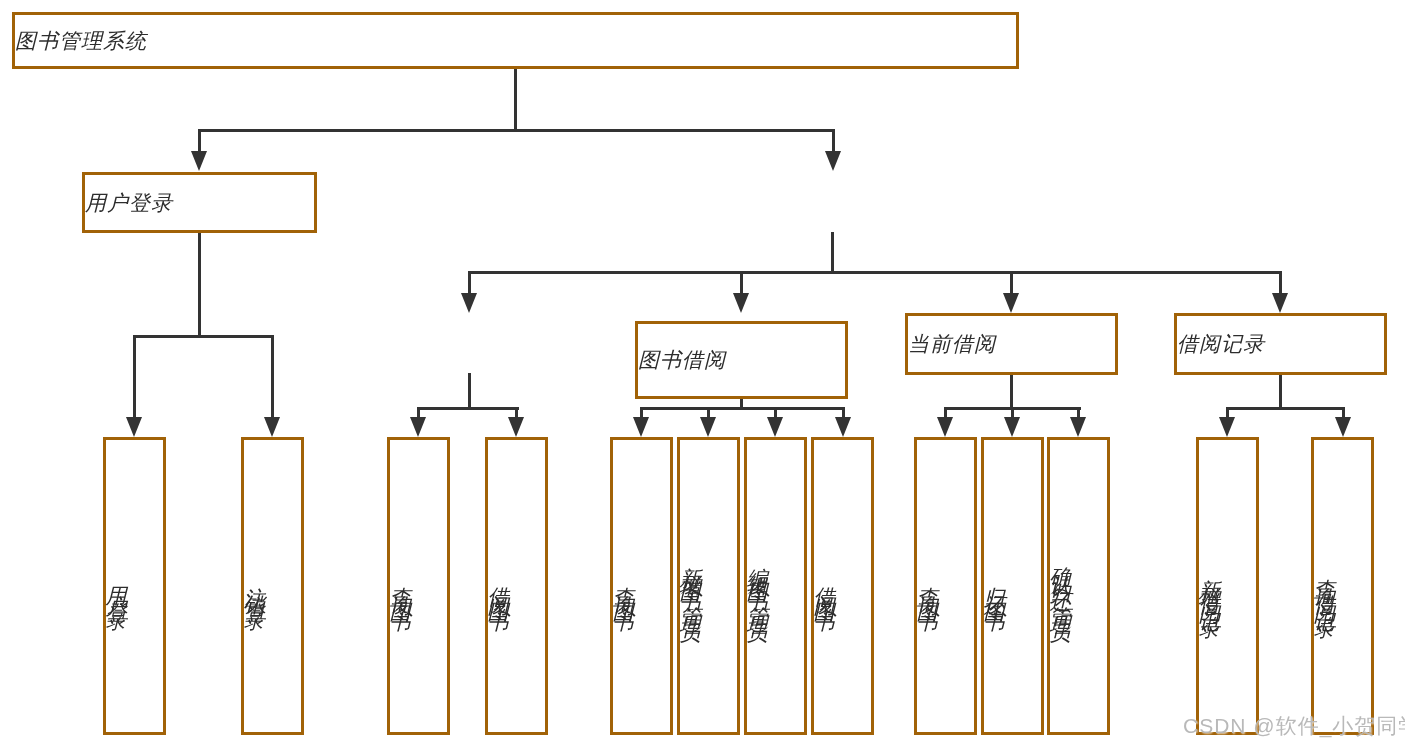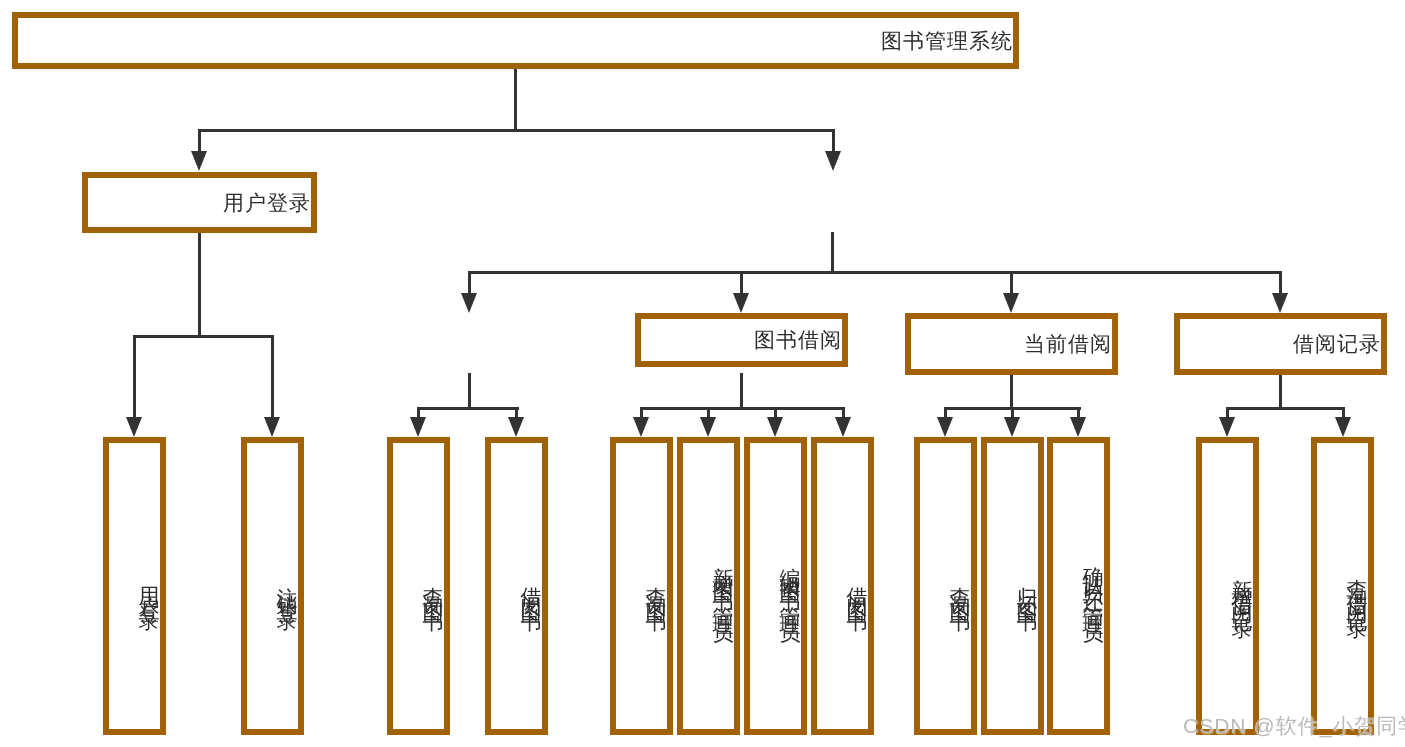--- a/index.html
+++ b/index.html
@@ -7,28 +7,29 @@
     position: relative;
     width: 1405px;
     height: 747px;
     background: #ffffff;
     font-family: "Liberation Sans", "DejaVu Sans", sans-serif;
     overflow: hidden;
   }
   .box {
     position: absolute;
     box-sizing: border-box;
-    border: 6px solid #a16207;
+    border: 3px solid #a16207;
     background: #ffffff;
     display: flex;
     align-items: center;
-    justify-content: flex-end;
+    justify-content: flex-start;
     color: #2d2d2d;
     font-size: 21px;
     letter-spacing: 1px;
+    font-style: italic;
   }
   .leafbox { top: 437px; width: 63px; height: 298px; }
   .leafbox .vtext {
     writing-mode: vertical-rl;
     text-orientation: mixed;
     letter-spacing: 8px;
     line-height: 1;
     font-size: 21px;
     color: #2d2d2d;
   }
@@ -116,21 +117,21 @@
   <div class="ah" style="left:1335px; top:417px;"></div>
 
   <div class="box" style="left:12px; top:12px; width:1007px; height:57px;">
     <span>图书管理系统</span>
   </div>
 
   <div class="box" style="left:82px; top:172px; width:235px; height:61px;">
     <span>用户登录</span>
   </div>
 
-  <div class="box" style="left:635px; top:313px; width:213px; height:54px;">
+  <div class="box" style="left:635px; top:321px; width:213px; height:78px;">
     <span>图书借阅</span>
   </div>
   <div class="box" style="left:905px; top:313px; width:213px; height:62px;">
     <span>当前借阅</span>
   </div>
   <div class="box" style="left:1174px; top:313px; width:213px; height:62px;">
     <span>借阅记录</span>
   </div>
 
   <div class="box leafbox" style="left:103px;">

